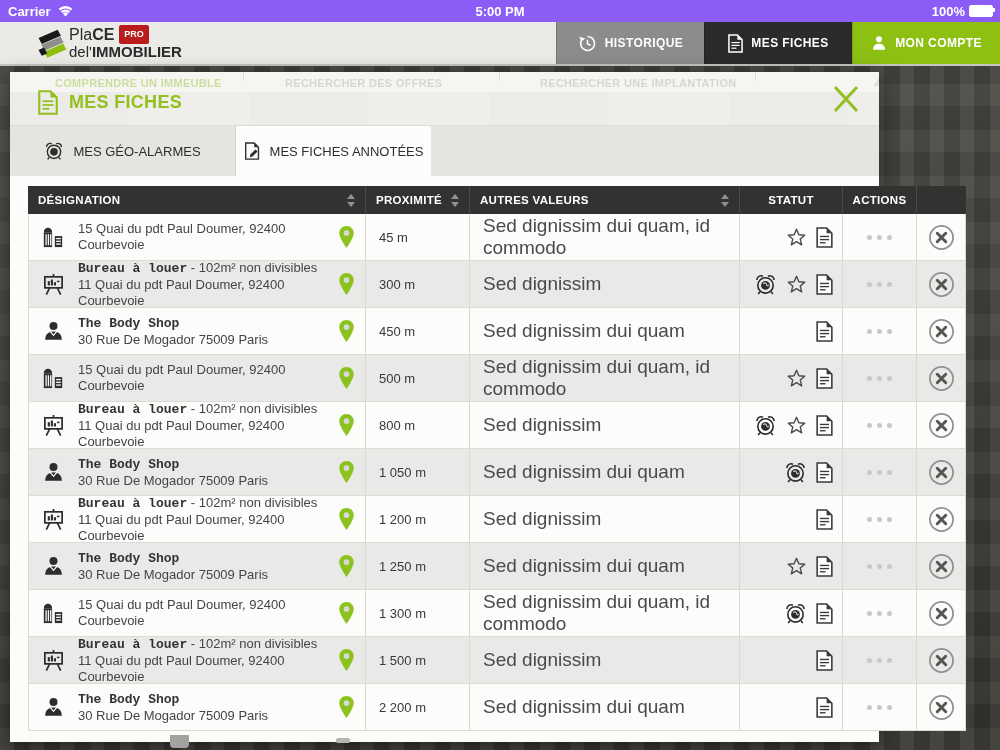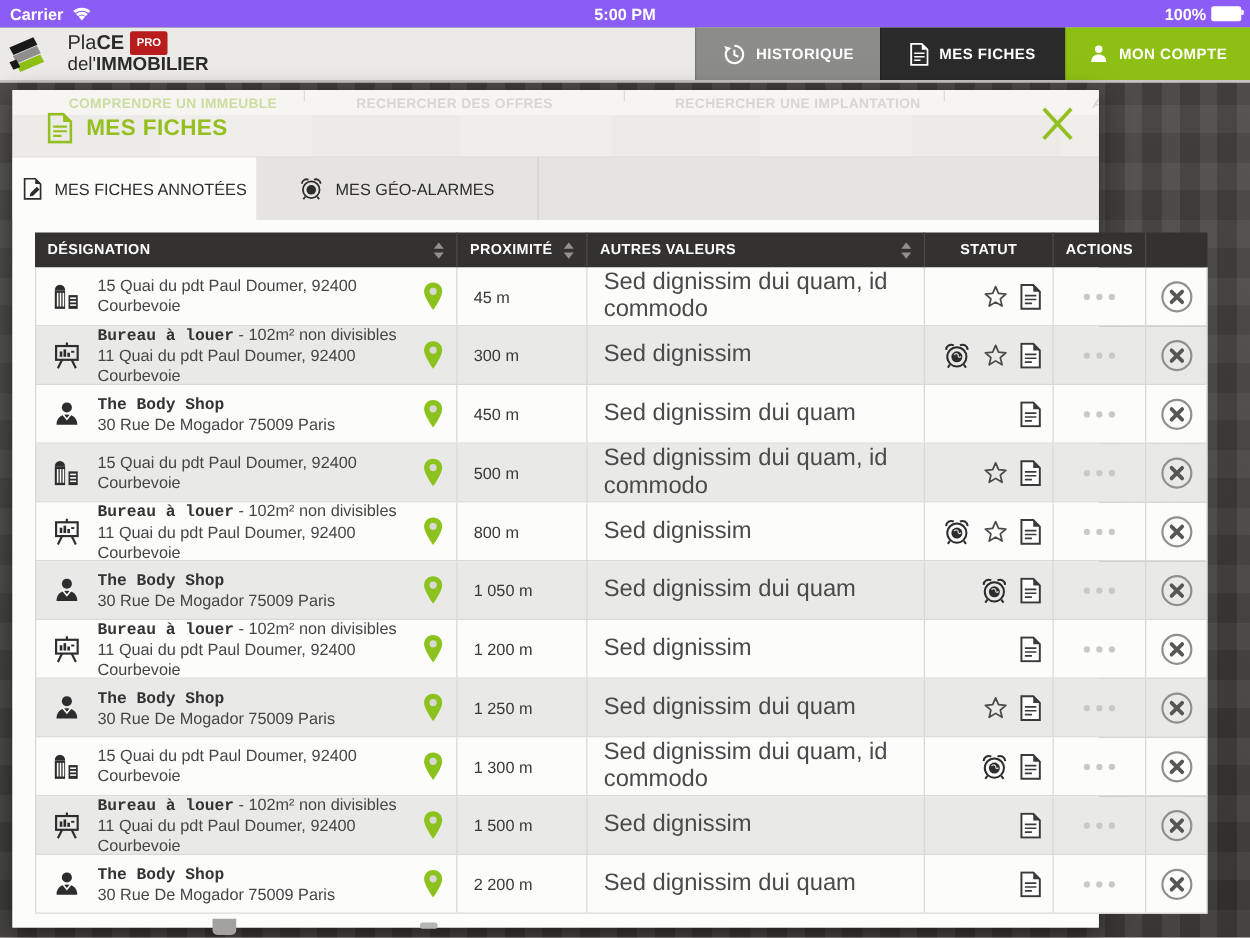--- a/index.html
+++ b/index.html
@@ -21,21 +21,21 @@
     font-size:13px;font-weight:700;display:flex;align-items:center;}
   .sb-left{display:flex;align-items:center;gap:6px;padding-left:8px;}
   .sb-time{position:absolute;left:0;right:0;text-align:center;}
   .sb-right{margin-left:auto;display:flex;align-items:center;gap:4px;padding-right:7px;position:relative;}
   .battery{width:22px;height:10px;border:1px solid #fff;border-radius:2px;background:#fff;position:relative;}
   .battery:after{content:"";position:absolute;right:-3px;top:2px;width:2px;height:4px;background:#fff;border-radius:0 1px 1px 0;}
 
   
   .app-header{position:absolute;top:22px;left:0;right:0;height:44px;background:#ebeae7;
     border-bottom:2px solid #c7c5c1;display:flex;box-sizing:border-box;}
-  .logo{display:flex;align-items:center;gap:17px;padding-left:0;}
+  .logo{display:flex;align-items:center;gap:1px;padding-left:31px;}
   .logo-text{line-height:15px;color:#2b2b2b;}
   .logo-l1{font-size:16px;display:flex;align-items:flex-start;gap:5px;}
   .logo-l2{font-size:15px;}
   .lt-reg{font-weight:400;}
   .lt-bold{font-weight:700;}
   .pro-badge{background:#b91c1c;color:#fff;font-size:9px;font-weight:700;padding:2px 5px;border-radius:2px;margin-top:-2px;}
   .nav{margin-left:auto;display:flex;height:100%;}
   .nav-btn{width:148px;display:flex;align-items:center;justify-content:center;gap:8px;
     color:#fff;font-size:12px;font-weight:700;letter-spacing:.4px;cursor:pointer;border-left:1px solid rgba(0,0,0,.15);box-sizing:border-box;}
   .nav-historique{background:#8c8c8a;}
@@ -206,42 +206,42 @@
       <span>
         <svg width="32" height="32" viewBox="0 0 32 32">
           <line x1="5" y1="4" x2="27" y2="28" stroke="#93c01f" stroke-width="3"></line>
           <line x1="27" y1="4" x2="5" y2="28" stroke="#93c01f" stroke-width="3"></line>
         </svg>
       </span>
     </div>
   </div>
 
   <div class="tab-bar">
-    <div class="tab tab-active">
-      <span>
-        <svg width="17" height="19" viewBox="0 0 20 22">
-          <path d="M2 1 H12 L17 6 V20 H2 Z" fill="none" stroke="#2d2d2d" stroke-width="1.6"></path>
-          <path d="M12 1 L17 6 H12 Z" fill="#2d2d2d"></path>
-          <path d="M7.5 14.5 L13.5 8.5 L16 11 L10 17 L6.8 17.7 Z" fill="#2d2d2d"></path>
-        </svg>
-      </span>
-      <span>MES FICHES ANNOTÉES</span>
-    </div>
     <div class="tab tab-inactive">
       <span>
         <svg width="20" height="20" viewBox="0 0 24 24">
           <path d="M3 7.2 A4.4 4.4 0 0 1 9.4 3.4" fill="none" stroke="#2d2d2d" stroke-width="1.7"></path>
           <path d="M21 7.2 A4.4 4.4 0 0 0 14.6 3.4" fill="none" stroke="#2d2d2d" stroke-width="1.7"></path>
           <circle cx="12" cy="13" r="8" fill="none" stroke="#2d2d2d" stroke-width="1.7"></circle>
           <circle cx="12" cy="13" r="4.6" fill="#2d2d2d"></circle>
           <line x1="6.2" y1="19.6" x2="4.4" y2="22" stroke="#2d2d2d" stroke-width="1.7"></line>
           <line x1="17.8" y1="19.6" x2="19.6" y2="22" stroke="#2d2d2d" stroke-width="1.7"></line>
         </svg>
       </span>
       <span>MES GÉO-ALARMES</span>
+    </div>
+    <div class="tab tab-active">
+      <span>
+        <svg width="17" height="19" viewBox="0 0 20 22">
+          <path d="M2 1 H12 L17 6 V20 H2 Z" fill="none" stroke="#2d2d2d" stroke-width="1.6"></path>
+          <path d="M12 1 L17 6 H12 Z" fill="#2d2d2d"></path>
+          <path d="M7.5 14.5 L13.5 8.5 L16 11 L10 17 L6.8 17.7 Z" fill="#2d2d2d"></path>
+        </svg>
+      </span>
+      <span>MES FICHES ANNOTÉES</span>
     </div>
   </div>
 
   <div class="content">
     <div class="table">
       <div class="thead">
         <div class="th c0">
           <span>DÉSIGNATION</span>
           <span class="sort">
               <span class="tri-up"></span>

